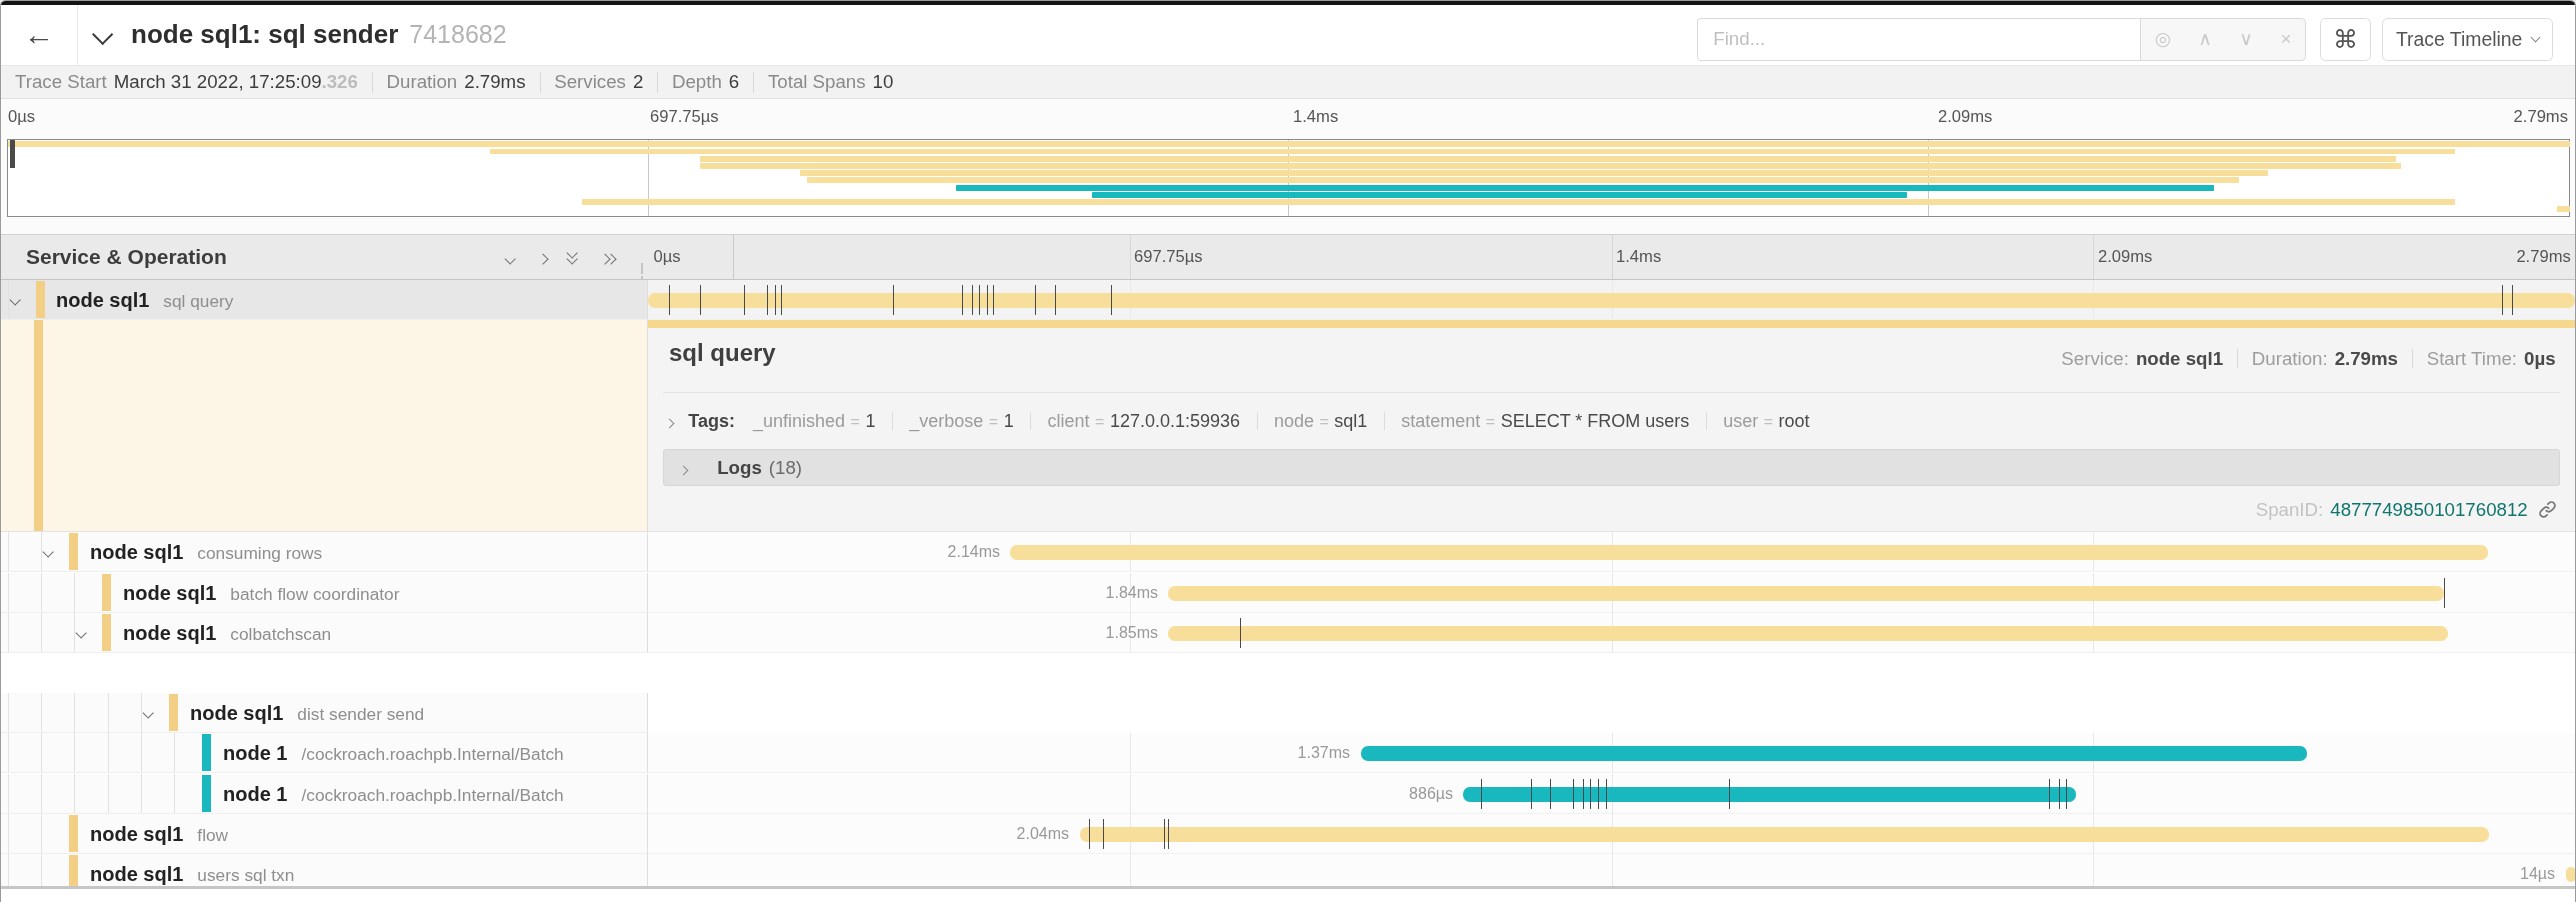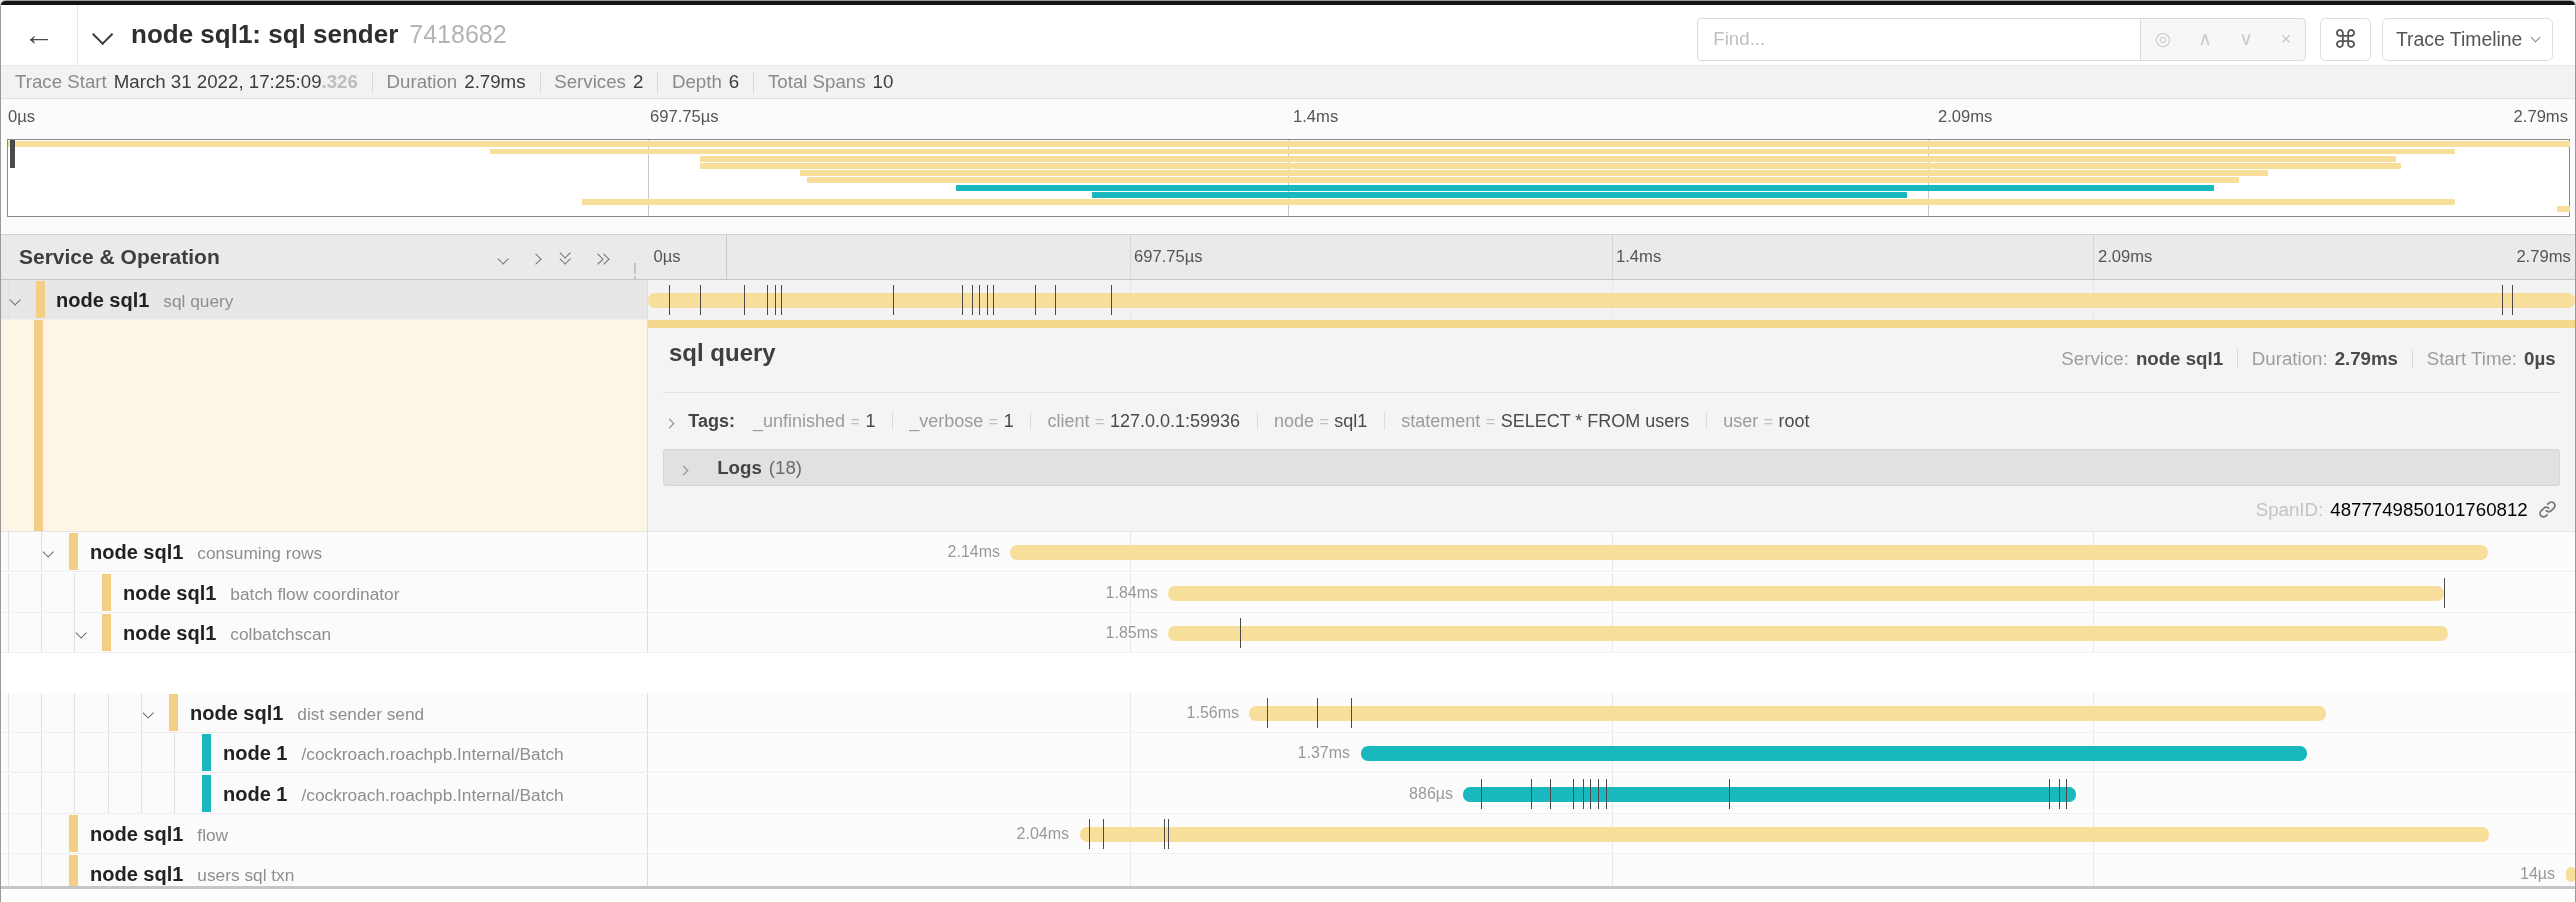--- a/index.html
+++ b/index.html
@@ -47,21 +47,21 @@
   #minimap{position:absolute;top:98px;left:0;right:0;height:135px;background:#fbfbfb;}
   .mm-label{position:absolute;top:8.3px;font-size:16.6px;color:#555;}
   #mm-box{position:absolute;left:5.5px;right:5.5px;top:40px;height:78px;border:1.4px solid #8a8a8a;background:#fff;}
   .mm-grid{position:absolute;top:0;bottom:0;width:0.7px;background:#c9c9c9;}
   #mm-handle{position:absolute;left:2.8px;top:0;width:4.9px;height:28px;background:#4a4a4a;cursor:ew-resize;}
   .mm-bar{position:absolute;height:5.5px;border-radius:0.7px;}
 
   
   #band{position:absolute;top:233px;left:0;right:0;height:46px;background:#eaeaea;
         border-top:0.7px solid #d0d0d0;border-bottom:0.7px solid #c6c6c6;}
-  #band-left{position:absolute;left:4px;top:0;bottom:0;width:722px;border-right:0.7px solid #c9c9c9;}
+  #band-left{position:absolute;left:11px;top:0;bottom:0;width:722px;border-right:0.7px solid #c9c9c9;}
   #so-title{position:absolute;left:14px;top:0;line-height:44px;font-size:21px;font-weight:bold;color:#3d3d3d;}
   .band-icon{position:absolute;top:18px;cursor:pointer;}
   .dbl{position:relative;width:15.3px;height:15.3px;display:inline-block;}
   .dbl .chev{position:absolute;left:0;}
   #band-right{position:absolute;left:647px;right:0;top:0;bottom:0;}
   .band-grid{position:absolute;top:0;bottom:0;width:0.7px;background:#d6d6d6;}
   .band-tick{position:absolute;top:0;line-height:44px;font-size:16.6px;color:#555;}
   #grip{position:absolute;left:629px;bottom:5.5px;width:9.7px;height:11px;cursor:col-resize;}
   #grip i{display:inline-block;width:2.1px;height:11px;background:#c4c4c4;margin-right:2.8px;}
 
@@ -103,21 +103,21 @@
   .tag-key{color:#9b9b9b;}
   .tag-eq{color:#c0c0c0;margin:0 5.5px;font-size:16px;}
   .tag-val{color:#4a4a4a;}
   .tag-div{display:inline-block;width:0.7px;height:18px;background:#dcdcdc;margin:0 16.6px;vertical-align:-2.8px;}
   #d-logs{position:absolute;left:15.3px;right:15.3px;top:121px;height:37px;background:#e1e1e1;border:0.7px solid #d6d6d6;
           border-radius:2.8px;line-height:36px;padding-left:15.3px;font-size:18.7px;cursor:pointer;}
   #logs-title{font-weight:bold;color:#444;margin-left:15.3px;}
   #logs-count{color:#6b6b6b;margin-left:7px;}
   #d-spanid{position:absolute;right:16.6px;top:165px;height:33px;line-height:33px;font-size:18.7px;white-space:nowrap;}
   #sid-label{color:#c3c3c3;}
-  #sid-val{color:#000000;margin-left:7px;}
+  #sid-val{color:#0f766e;margin-left:7px;}
   #link-icon{vertical-align:-4.2px;margin-left:9.7px;cursor:pointer;}
 
   #bottomline{position:absolute;top:885px;left:0;right:0;height:2.8px;background:#c6c6c6;}
 </style>
 </head>
 <body>
 
 <div id="app">
   <div id="top-strip"></div>
 
@@ -320,30 +320,20 @@
         <div class="cell-left">
           <div class="guide" style="left: 7px;"></div>
           <div class="guide" style="left: 40px;"></div>
           <div class="guide" style="left: 73px;"></div>
           <div class="guide" style="left: 107px;"></div>
           <div class="guide" style="left: 140px;"></div>
           <span class="chev tree-chev" style="left: 143px;"></span>
           <div class="stripe" style="left: 168px; background: rgb(242, 207, 132);"></div>
           <div class="tree-label" style="left: 189px;"><span class="svc">node sql1</span><span class="op">dist sender send</span></div>
         </div>
-        <div class="cell-right">
-          <div class="grid" style="left: 482px;"></div>
-          <div class="grid" style="left: 964px;"></div>
-          <div class="grid" style="left: 1445px;"></div>
-          <div class="dur" style="right: 1336px;">1.56ms</div>
-          <div class="bar" style="left: 601px; width: 1077px; background: rgb(248, 222, 155);"></div>
-          <div class="log-tick" style="left: 619px; background: rgb(74, 74, 74);"></div>
-          <div class="log-tick" style="left: 669px; background: rgb(74, 74, 74);"></div>
-          <div class="log-tick" style="left: 703px; background: rgb(74, 74, 74);"></div>
-        </div>
       </div>
       <div class="row" style="top: 453px;">
         <div class="cell-left">
           <div class="guide" style="left: 7px;"></div>
           <div class="guide" style="left: 40px;"></div>
           <div class="guide" style="left: 73px;"></div>
           <div class="guide" style="left: 107px;"></div>
           <div class="guide" style="left: 140px;"></div>
           <div class="guide" style="left: 173px;"></div>
           <div class="stripe" style="left: 201px; background: rgb(25, 184, 190);"></div>

